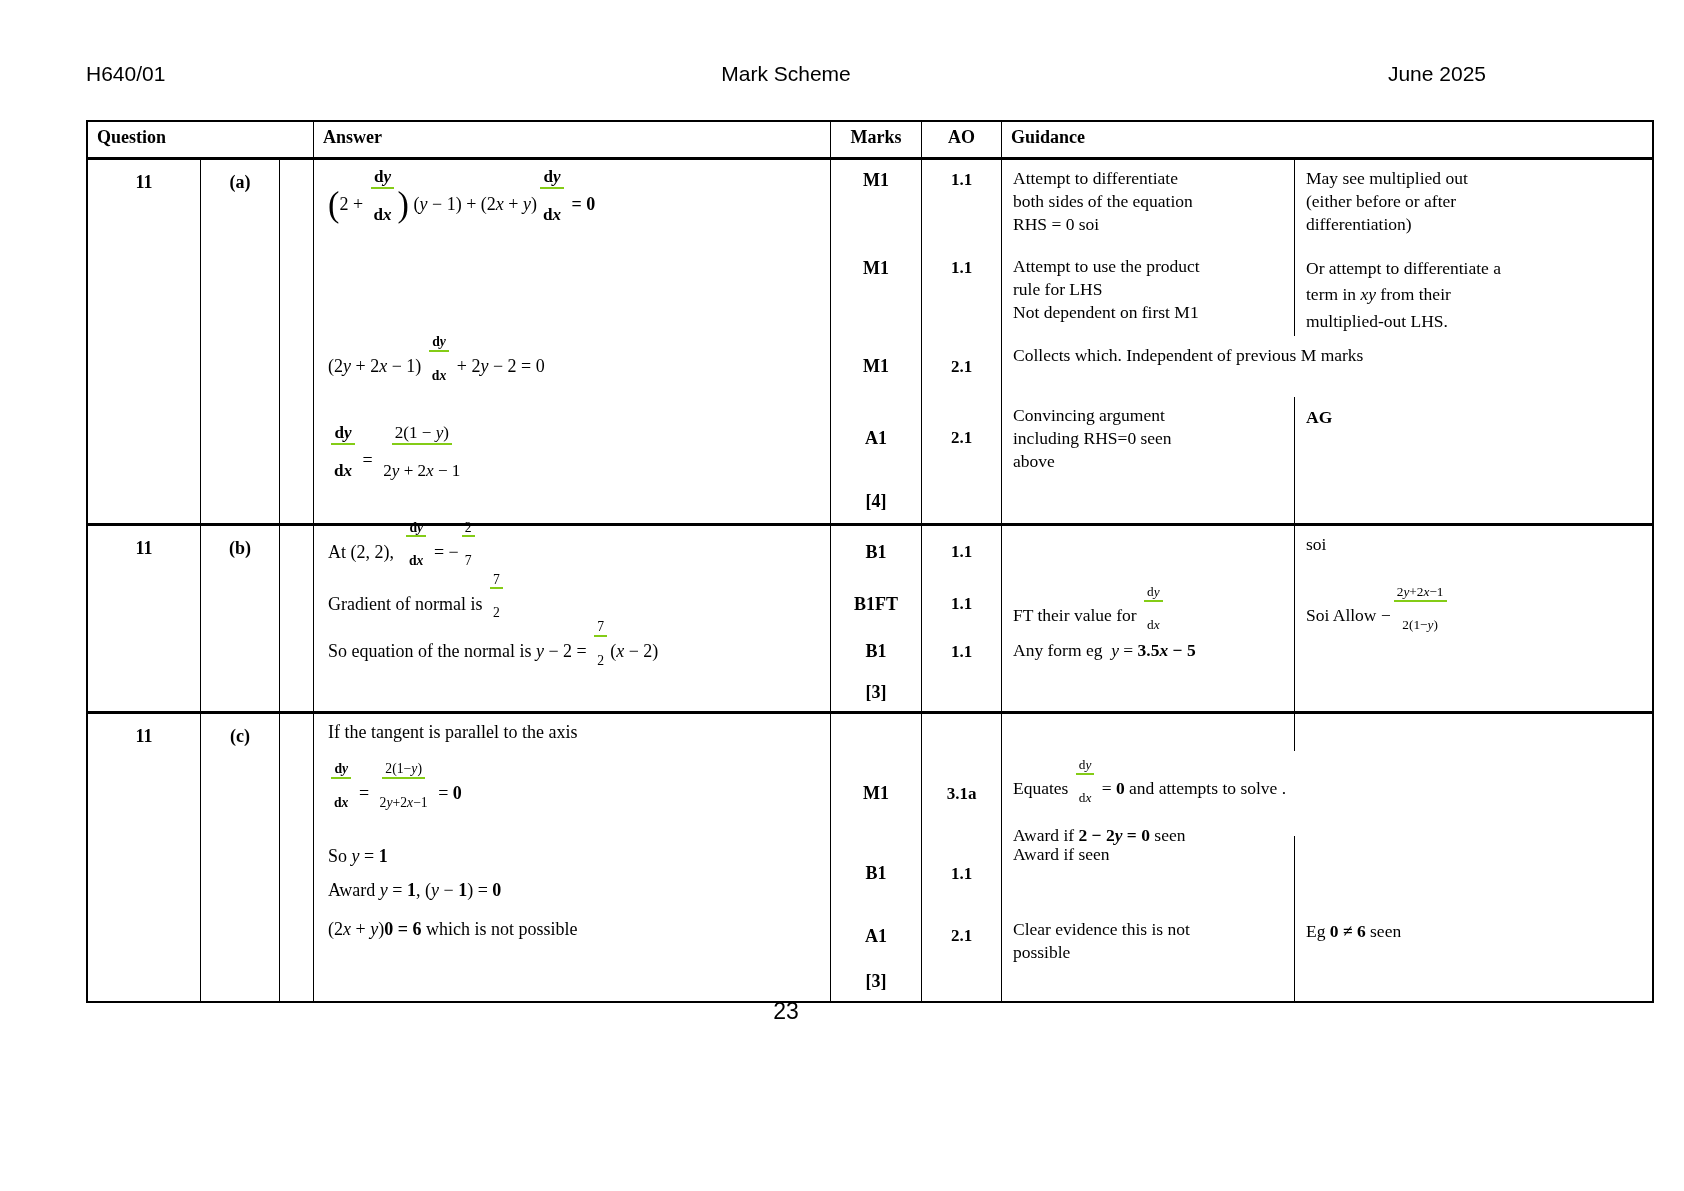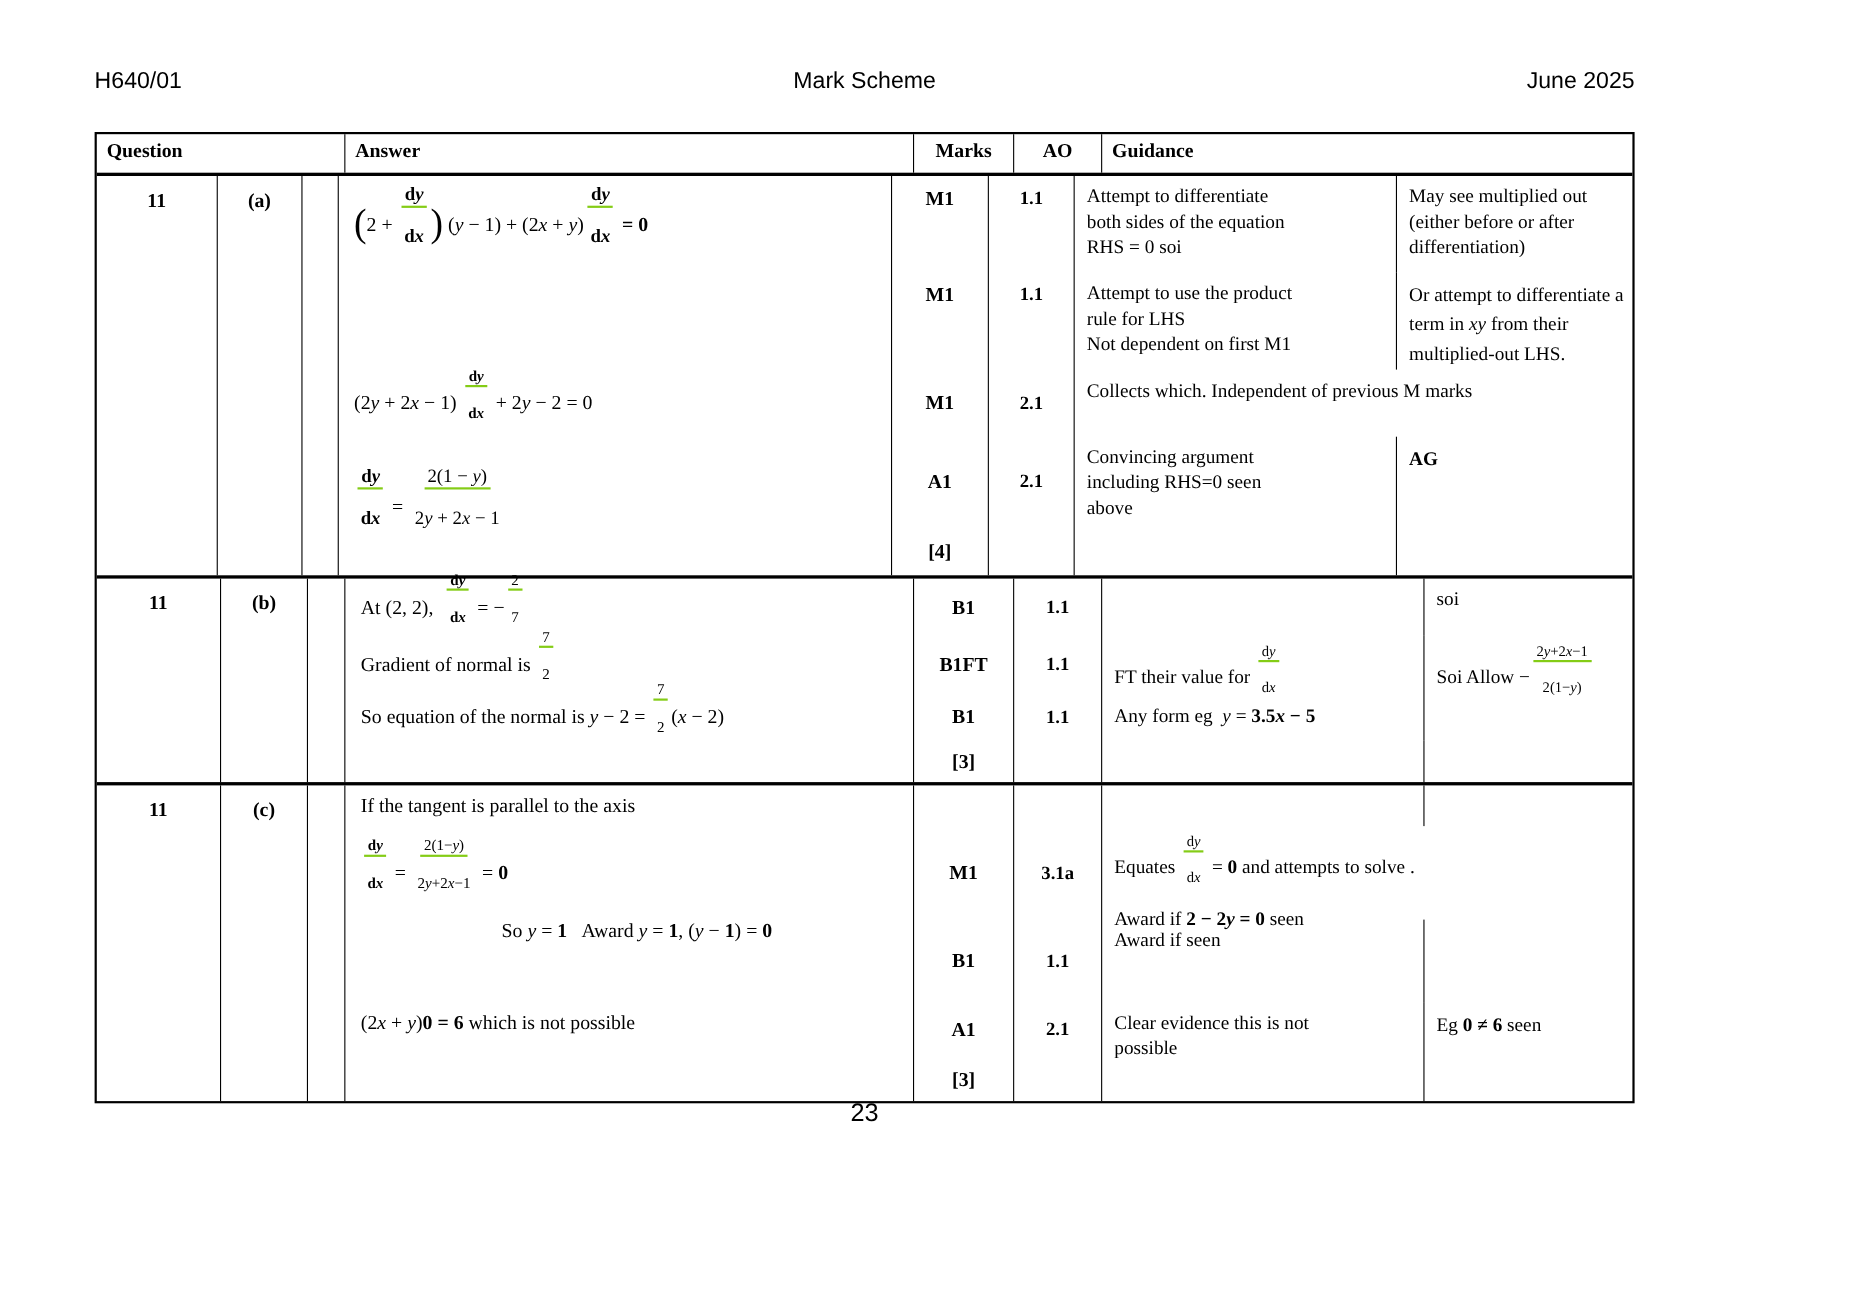--- a/index.html
+++ b/index.html
@@ -7,21 +7,21 @@
         font-family:"Liberation Serif", serif;color:#000;overflow:hidden;}
 
   
   .tophead{position:absolute;left:86px;top:62px;width:1400px;display:flex;
            justify-content:space-between;align-items:baseline;
            font-family:"Liberation Sans", sans-serif;font-size:21px;}
   .th-center{position:absolute;left:0;right:0;text-align:center;}
   .th-left,.th-right{position:relative;z-index:2;background:#fff;}
 
   
-  .mstable{position:absolute;left:86px;top:120px;width:1400px;border:2px solid #000;}
+  .mstable{position:absolute;left:86px;top:120px;width:1568px;border:2px solid #000;}
   *{box-sizing:border-box;}
 
   .hrow{display:flex;height:35px;font-weight:bold;font-size:18px;}
   .hcell{padding:5px 0 0 9px;border-right:1.5px solid #000;}
   .whq{width:226px;} .wha{width:517px;} .whm{width:91px;text-align:center;padding-left:0;}
   .who{width:80px;text-align:center;padding-left:0;} .whg{flex:1;border-right:none;}
 
   .prow{display:flex;border-top:3px solid #000;}
   .col{border-right:1.5px solid #000;}
   .cq{width:113px;text-align:center;font-weight:bold;font-size:18px;padding-top:12px;}
@@ -43,21 +43,21 @@
   .gspan{padding:7px 10px 0 11px;white-space:pre-line;line-height:1.45;}
 
   
   .ha1{height:88px;} .ha2{height:88px;} .ha3{height:61px;} .ha4{height:82px;}
   .ha5{height:44px;} .ha45{height:126px;}
   
   .hb1{height:52px;} .hb2{height:52px;} .hb3{height:43px;} .hb4{height:38px;}
   
   .hk1{height:37px;} .hk2{height:85px;} .hk3{height:75px;} .hk4a{height:50px;} .hk4b{height:40px;} .hk4{height:90px;}
 
-  .col2{align-items:flex-start;justify-content:center;gap:13px;}
+  .col2{flex-direction:column;align-items:flex-start;justify-content:center;gap:13px;}
   .topalign{align-items:flex-start;padding-top:8px;}
 
   
   .eq{display:flex;align-items:center;white-space:pre;}
   .eq span{white-space:pre;}
   .it{font-style:italic;}
   .bd{font-weight:bold;}
   .bigp{font-size:1.9em;font-weight:400;line-height:1;transform:scaleY(1.05);}
   .frac{display:inline-flex;flex-direction:column;align-items:center;
         vertical-align:middle;margin:0 3px;font-size:0.95em;line-height:1.15;}

